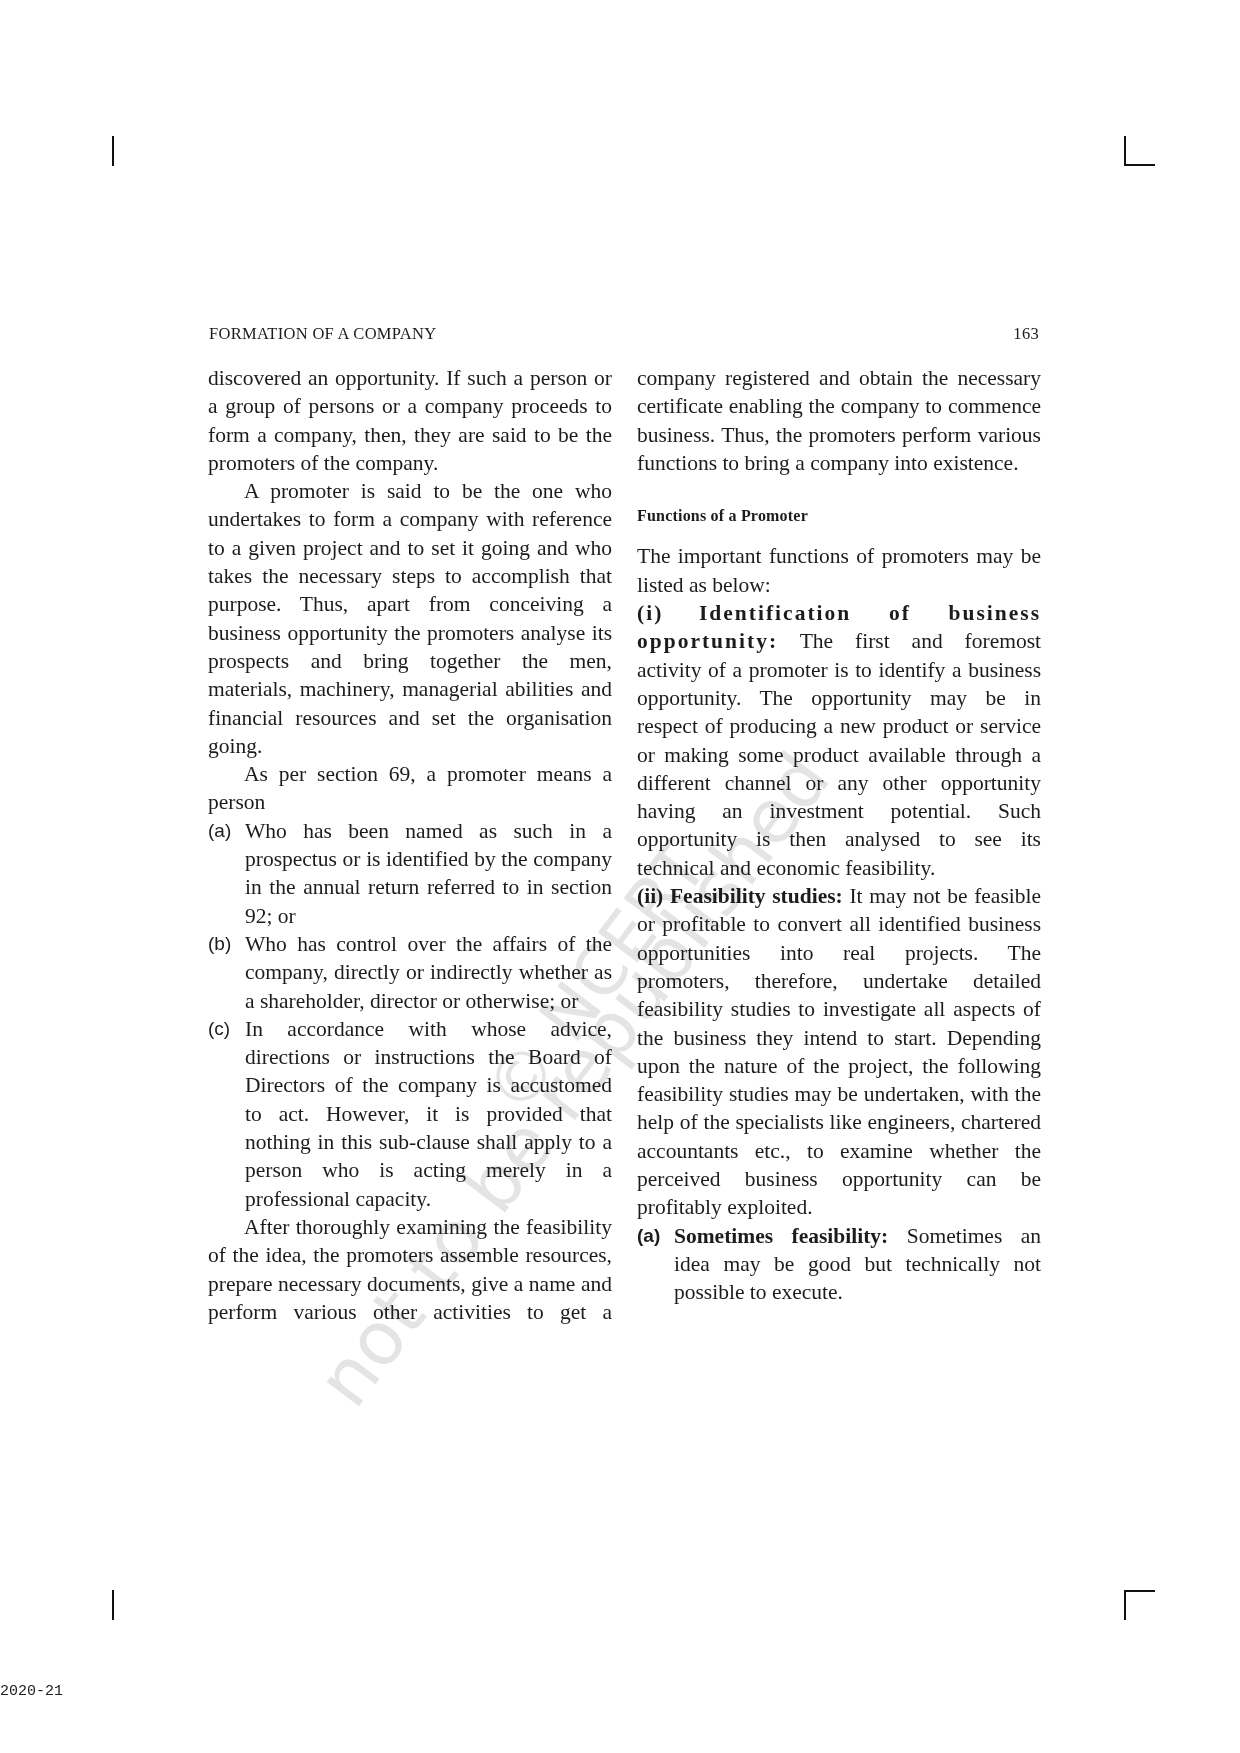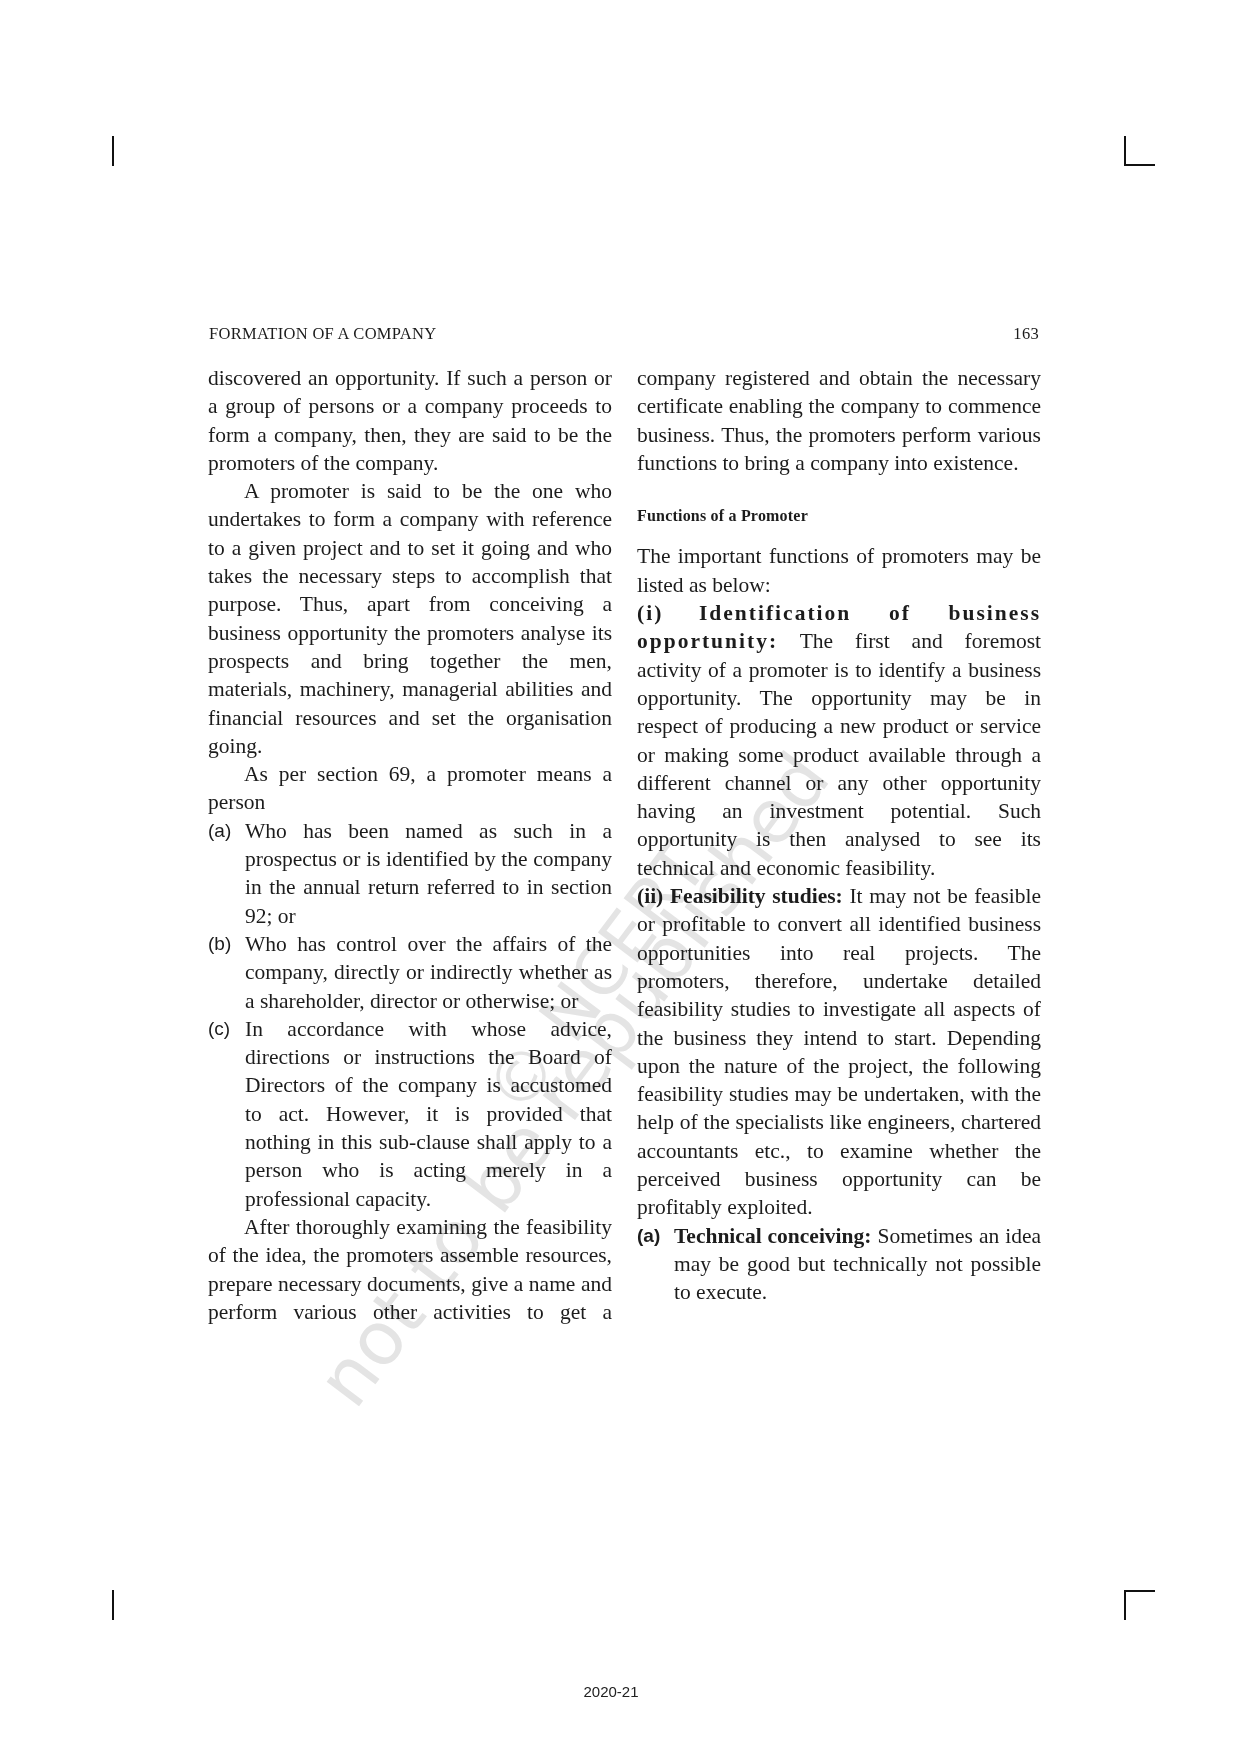--- a/index.html
+++ b/index.html
@@ -14,21 +14,21 @@
   .col-right { left: 637px; width: 404px; }
   p { margin: 0; font-family: Liberation Serif, serif; }
   .indent { text-indent: 36px; }
   .list { margin: 0; padding: 0; list-style: none; }
   .list li { position: relative; padding-left: 37px; }
   .list li .marker { position: absolute; left: 0; top: 0; font-family: "Liberation Sans", "DejaVu Sans", sans-serif; font-size: 19px; }
   .section-heading { font-weight: bold; font-size: 16px; margin-top: 25px; margin-bottom: 12px; letter-spacing: 0.2px; }
   .bold { font-weight: bold; }
   .spaced { letter-spacing: 2px; }
   .last-line-justify { text-align-last: justify; }
-  .footer { position: absolute; top: 1683px; left: 0; width: 1222px; text-align: center; font-family: Liberation Sans, sans-serif; font-size: 15px; color: #222; z-index: 2; }
+  .footer { position: absolute; top: 1683px; left: 0; width: 1222px; font-family: Liberation Mono, monospace; font-size: 15px; color: #222; z-index: 2; }
   .sub-item { position: relative; padding-left: 37px; }
   .sub-item .marker { position: absolute; left: 0; top: 0; font-weight: bold; font-family: "Liberation Sans", "DejaVu Sans", sans-serif; font-size: 19px; }
 </style>
 </head>
 <body>
 
 <div class="crop" style="left:112px; top:136px; width:2px; height:30px;"></div>
 <div class="crop" style="left:1124px; top:136px; width:2px; height:30px;"></div>
 <div class="crop" style="left:1124px; top:164px; width:31px; height:2px;"></div>
 <div class="crop" style="left:112px; top:1590px; width:2px; height:30px;"></div>
@@ -73,18 +73,18 @@
     <span class="bold spaced">Identification of business opportunity:</span>
     <span>The first and foremost activity of a promoter is to identify a business opportunity. The opportunity may be in respect of producing a new product or service or making some product available through a different channel or any other opportunity having an investment potential. Such opportunity is then analysed to see its technical and economic feasibility.</span>
   </p>
   <p>
     <span class="bold">(ii)</span>
     <span class="bold">Feasibility studies:</span>
     <span>It may not be feasible or profitable to convert all identified business opportunities into real projects. The promoters, therefore, undertake detailed feasibility studies to investigate all aspects of the business they intend to start. Depending upon the nature of the project, the following feasibility studies may be undertaken, with the help of the specialists like engineers, chartered accountants etc., to examine whether the perceived business opportunity can be profitably exploited.</span>
   </p>
   <div class="sub-item">
     <span class="marker">(a)</span>
-    <span class="bold">Technical conceiving:</span>
+    <span class="bold">Sometimes feasibility:</span>
     <span>Sometimes an idea may be good but technically not possible to execute.</span>
   </div>
 </div>
 
 <div class="footer">2020-21</div>
 
 </body></html>

